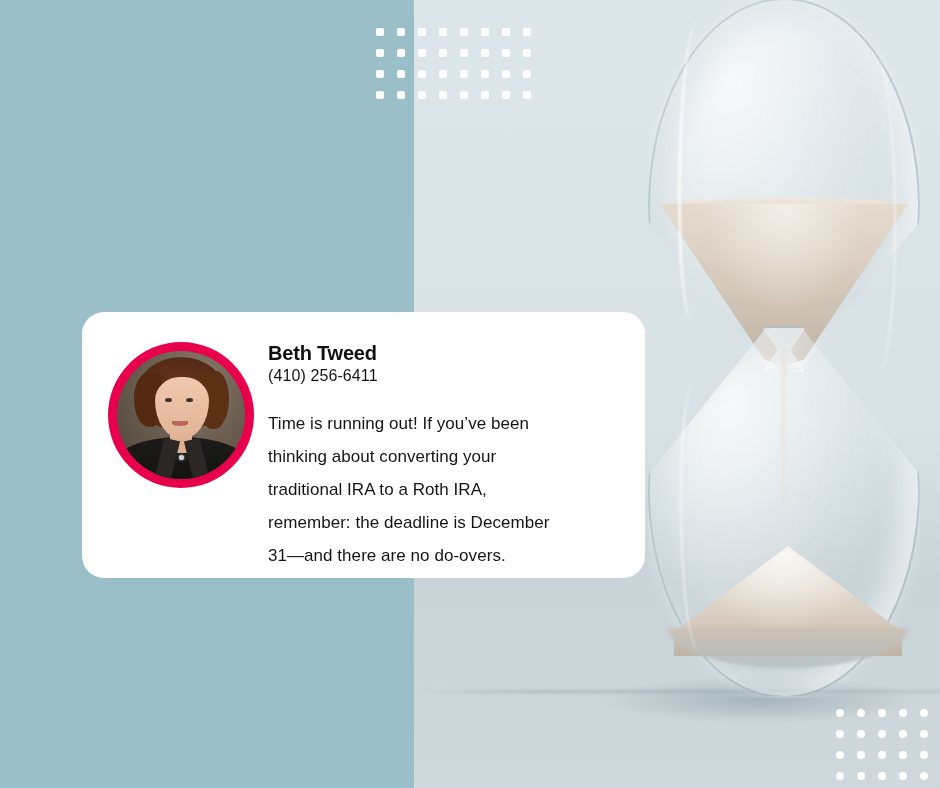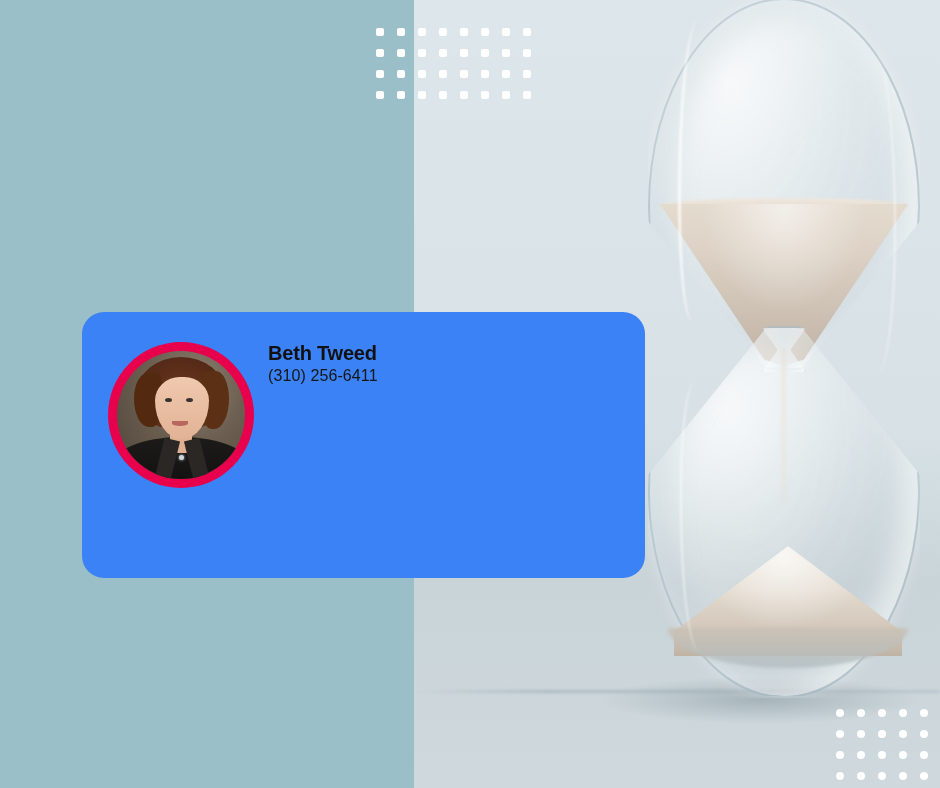--- a/index.html
+++ b/index.html
@@ -188,21 +188,21 @@
     line-height: 54px;
     text-transform: uppercase;
     white-space: pre-line;
   }
 
   
   .card {
     position: absolute;
     left: 82px; top: 312px;
     width: 563px; height: 266px;
-    background: #3b82f6;
+    background: #ffffff;
     border-radius: 22px;
   }
 
   .avatar {
     position: absolute;
     left: 26px; top: 30px;
     width: 146px; height: 146px;
     border-radius: 50%;
     background: #e8004c;
     padding: 9px;
@@ -400,18 +400,23 @@
         <div class="av-face"></div>
         <div class="av-eye l"></div>
         <div class="av-eye r"></div>
         <div class="av-mouth"></div>
         <div class="av-necklace"></div>
       </div>
     </div>
 
     <div class="card-body">
       <div class="name">Beth Tweed</div>
-      <div class="phone">(310) 256-6411</div>
+      <div class="phone">(410) 256-6411</div>
+      <div class="blurb">Time is running out! If you’ve been
+thinking about converting your
+traditional IRA to a Roth IRA,
+remember: the deadline is December
+31—and there are no do-overs.</div>
     </div>
 
   </div>
 
 </div>
 
 </body></html>

